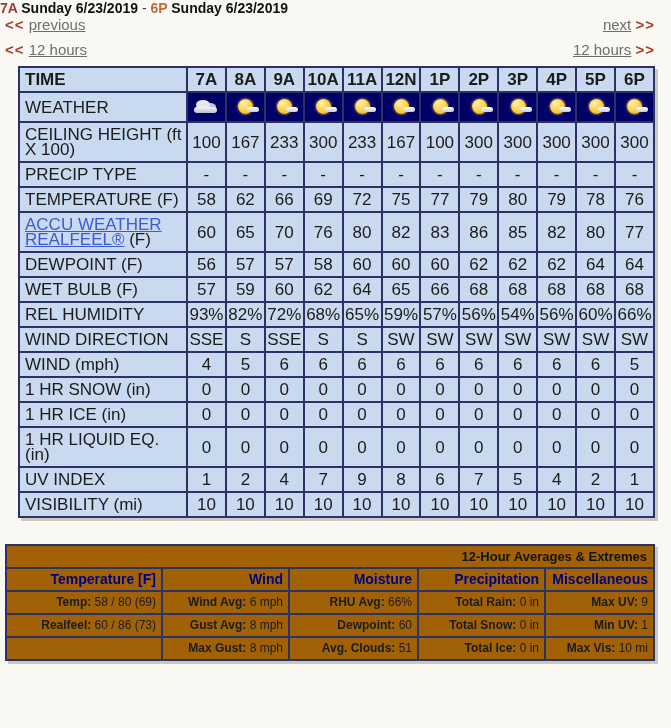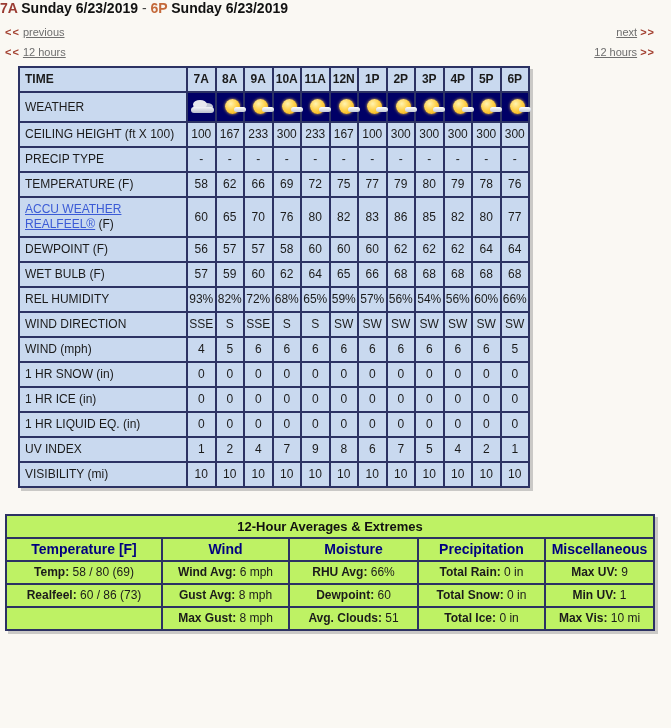--- a/index.html
+++ b/index.html
@@ -7,28 +7,28 @@
   .page{width:671px;height:728px;overflow:hidden;position:relative}
 
   
   .title{text-align:center;font-size:14px;font-weight:bold;margin:9px 0 3px;color:#111}
   .subtitle{text-align:left;font-size:14px;font-weight:bold;color:#111}
   .hr-start{color:#9a3b32}
   .hr-end{color:#c4693a}
   .sep{color:#444;font-weight:normal}
 
   
-  .nav{margin:10px 16px 4px 5px;font-size:11px}
+  .nav{margin:0 16px 4px 5px;font-size:15px}
   .nav-row{display:flex;justify-content:space-between;margin-bottom:8px}
   .arrows{color:#a23f2f;letter-spacing:1px;font-weight:bold}
   a.navlink{color:#6e6e6e;text-decoration:underline;cursor:pointer}
 
   
-  table.forecast{border-collapse:collapse;table-layout:fixed;width:512px;margin:8px 16px 0 18px;
-    box-shadow:3px 3px 0 rgba(145,145,145,.45);font-size:12px}
+  table.forecast{border-collapse:collapse;table-layout:fixed;width:637px;margin:8px 16px 0 18px;
+    box-shadow:3px 3px 0 rgba(145,145,145,.45);font-size:17px}
   .forecast th,.forecast td{border:2px solid #2c3263;background:#C9D9EF;padding:4px 1px;
     text-align:center;color:#1b1b1b;line-height:15px}
   .forecast th{font-weight:bold}
   .forecast .lab{text-align:left;padding-left:5px;padding-right:4px}
   .forecast col.labcol{width:168px}
   tr.weather td.wx-cell{background:#000066;height:26px;padding:1px 0}
   a.rf-link{color:#3b5bd6;text-decoration:underline;cursor:pointer}
 
   
   .wx{display:inline-block;width:30px;height:22px;position:relative;vertical-align:middle}
@@ -38,22 +38,22 @@
   .mostly-sunny::after{content:"";position:absolute;right:1px;top:11px;width:12px;height:5px;border-radius:4px;
     background:linear-gradient(#ffffff,#c4cbd8)}
   .mostly-cloudy::before{content:"";position:absolute;left:5px;top:4px;width:14px;height:9px;border-radius:50%;
     background:#e8e9ee;box-shadow:7px 2px 0 -1px #c2c7d4,-2px 3px 0 -2px #d4d8e2}
   .mostly-cloudy::after{content:"";position:absolute;left:3px;top:11px;width:23px;height:6px;border-radius:4px;
     background:linear-gradient(#f4f5f8,#b9bfce)}
 
   
   table.summary{border-collapse:collapse;table-layout:fixed;width:648px;margin:26px 16px 0 5px;
     box-shadow:3px 3px 0 rgba(145,145,145,.45);font-size:12px}
-  .summary th,.summary td{border:2px solid #2c3263;background:#bef264;padding:2px 5px;
-    text-align:center;vertical-align:middle;line-height:17px;color:#1b1b1b}
+  .summary th,.summary td{border:2px solid #2c3263;background:#a16207;padding:2px 5px;
+    text-align:right;vertical-align:middle;line-height:17px;color:#1b1b1b}
   .summary td.stitle{font-weight:bold;font-size:13px;color:#111;padding:2px 6px}
   .summary th.colh{color:#000080;font-weight:bold;font-size:14px}
   .summary td b{font-weight:bold}
 </style>
 </head>
 <body>
 
 <div class="page">
 
   <div class="subtitle">

